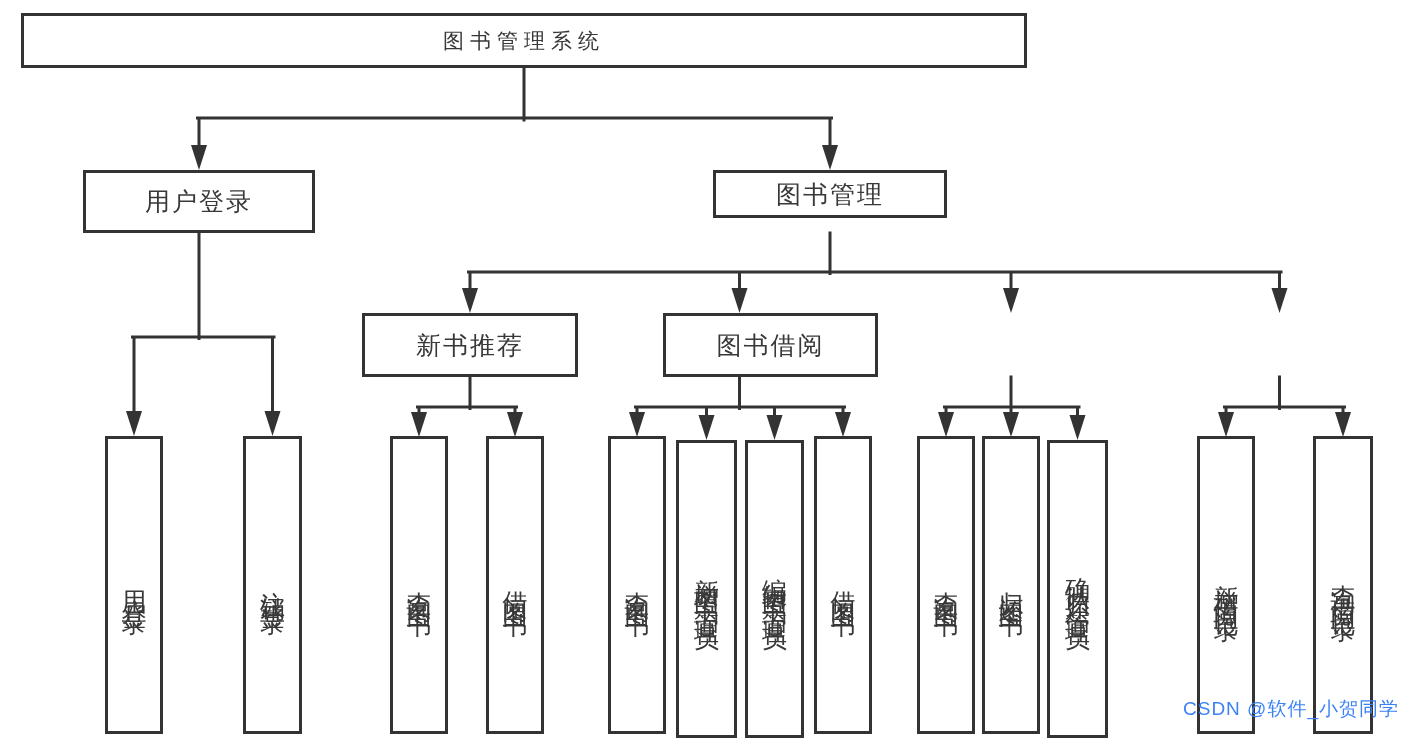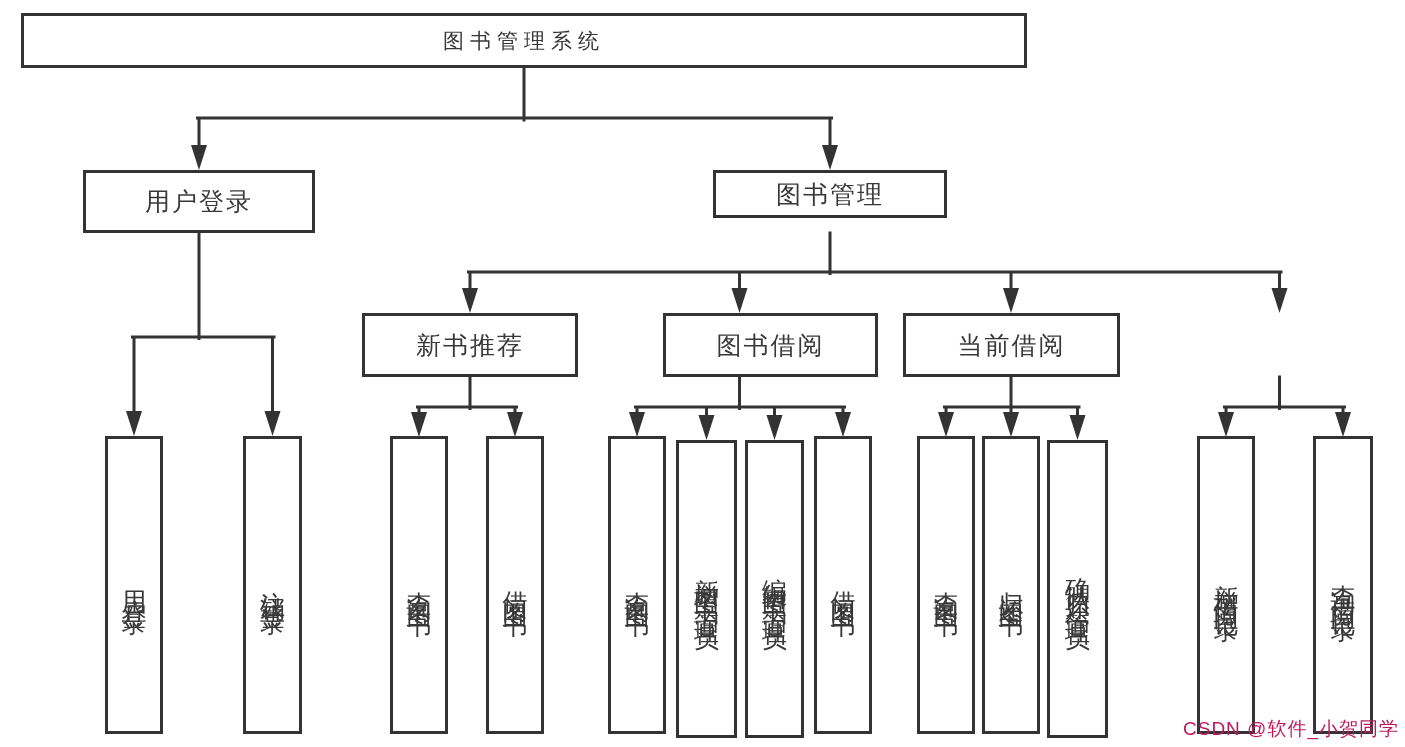--- a/index.html
+++ b/index.html
@@ -49,24 +49,24 @@
     writing-mode: vertical-rl;
     text-orientation: mixed;
     font-size: 25px;
     letter-spacing: 7px;
     line-height: 1;
     color: #383838;
   }
   .watermark {
     position: absolute;
     left: 1183px;
-    top: 716px;
+    top: 696px;
     font-size: 19px;
     letter-spacing: 1px;
-    color: #be185d;
+    color: #3b82f6;
     z-index: 5;
     white-space: nowrap;
   }
 </style>
 </head>
 <body>
 
 <div class="canvas">
 
   <svg class="connectors" viewBox="0 0 1405 747" xmlns="http://www.w3.org/2000/svg">
@@ -102,21 +102,20 @@
     </g>
   </svg>
 
   <div class="node title-box" style="left:21px; top:13px; width:1006px; height:55px;">图书管理系统</div>
 
   <div class="node" style="left:83px; top:170px; width:232px; height:63px;">用户登录</div>
   <div class="node" style="left:713px; top:170px; width:234px; height:48px;">图书管理</div>
 
   <div class="node" style="left:362px; top:313px; width:216px; height:64px;">新书推荐</div>
   <div class="node" style="left:632px; top:313px; width:215px; height:64px;margin-left:31px;">图书借阅</div>
-  <div class="node" style="left:903px; top:313px; width:217px; height:64px;">当前借阅</div>
 
   <div class="leaf" style="left:105px; top:436px; width:58px; height:298px;">
     <div class="vtext">用户登录</div>
   </div>
   <div class="leaf" style="left:243px; top:436px; width:59px; height:298px;">
     <div class="vtext">注销登录</div>
   </div>
 
   <div class="leaf" style="left:390px; top:436px; width:58px; height:298px;">
     <div class="vtext">查询图书</div>

